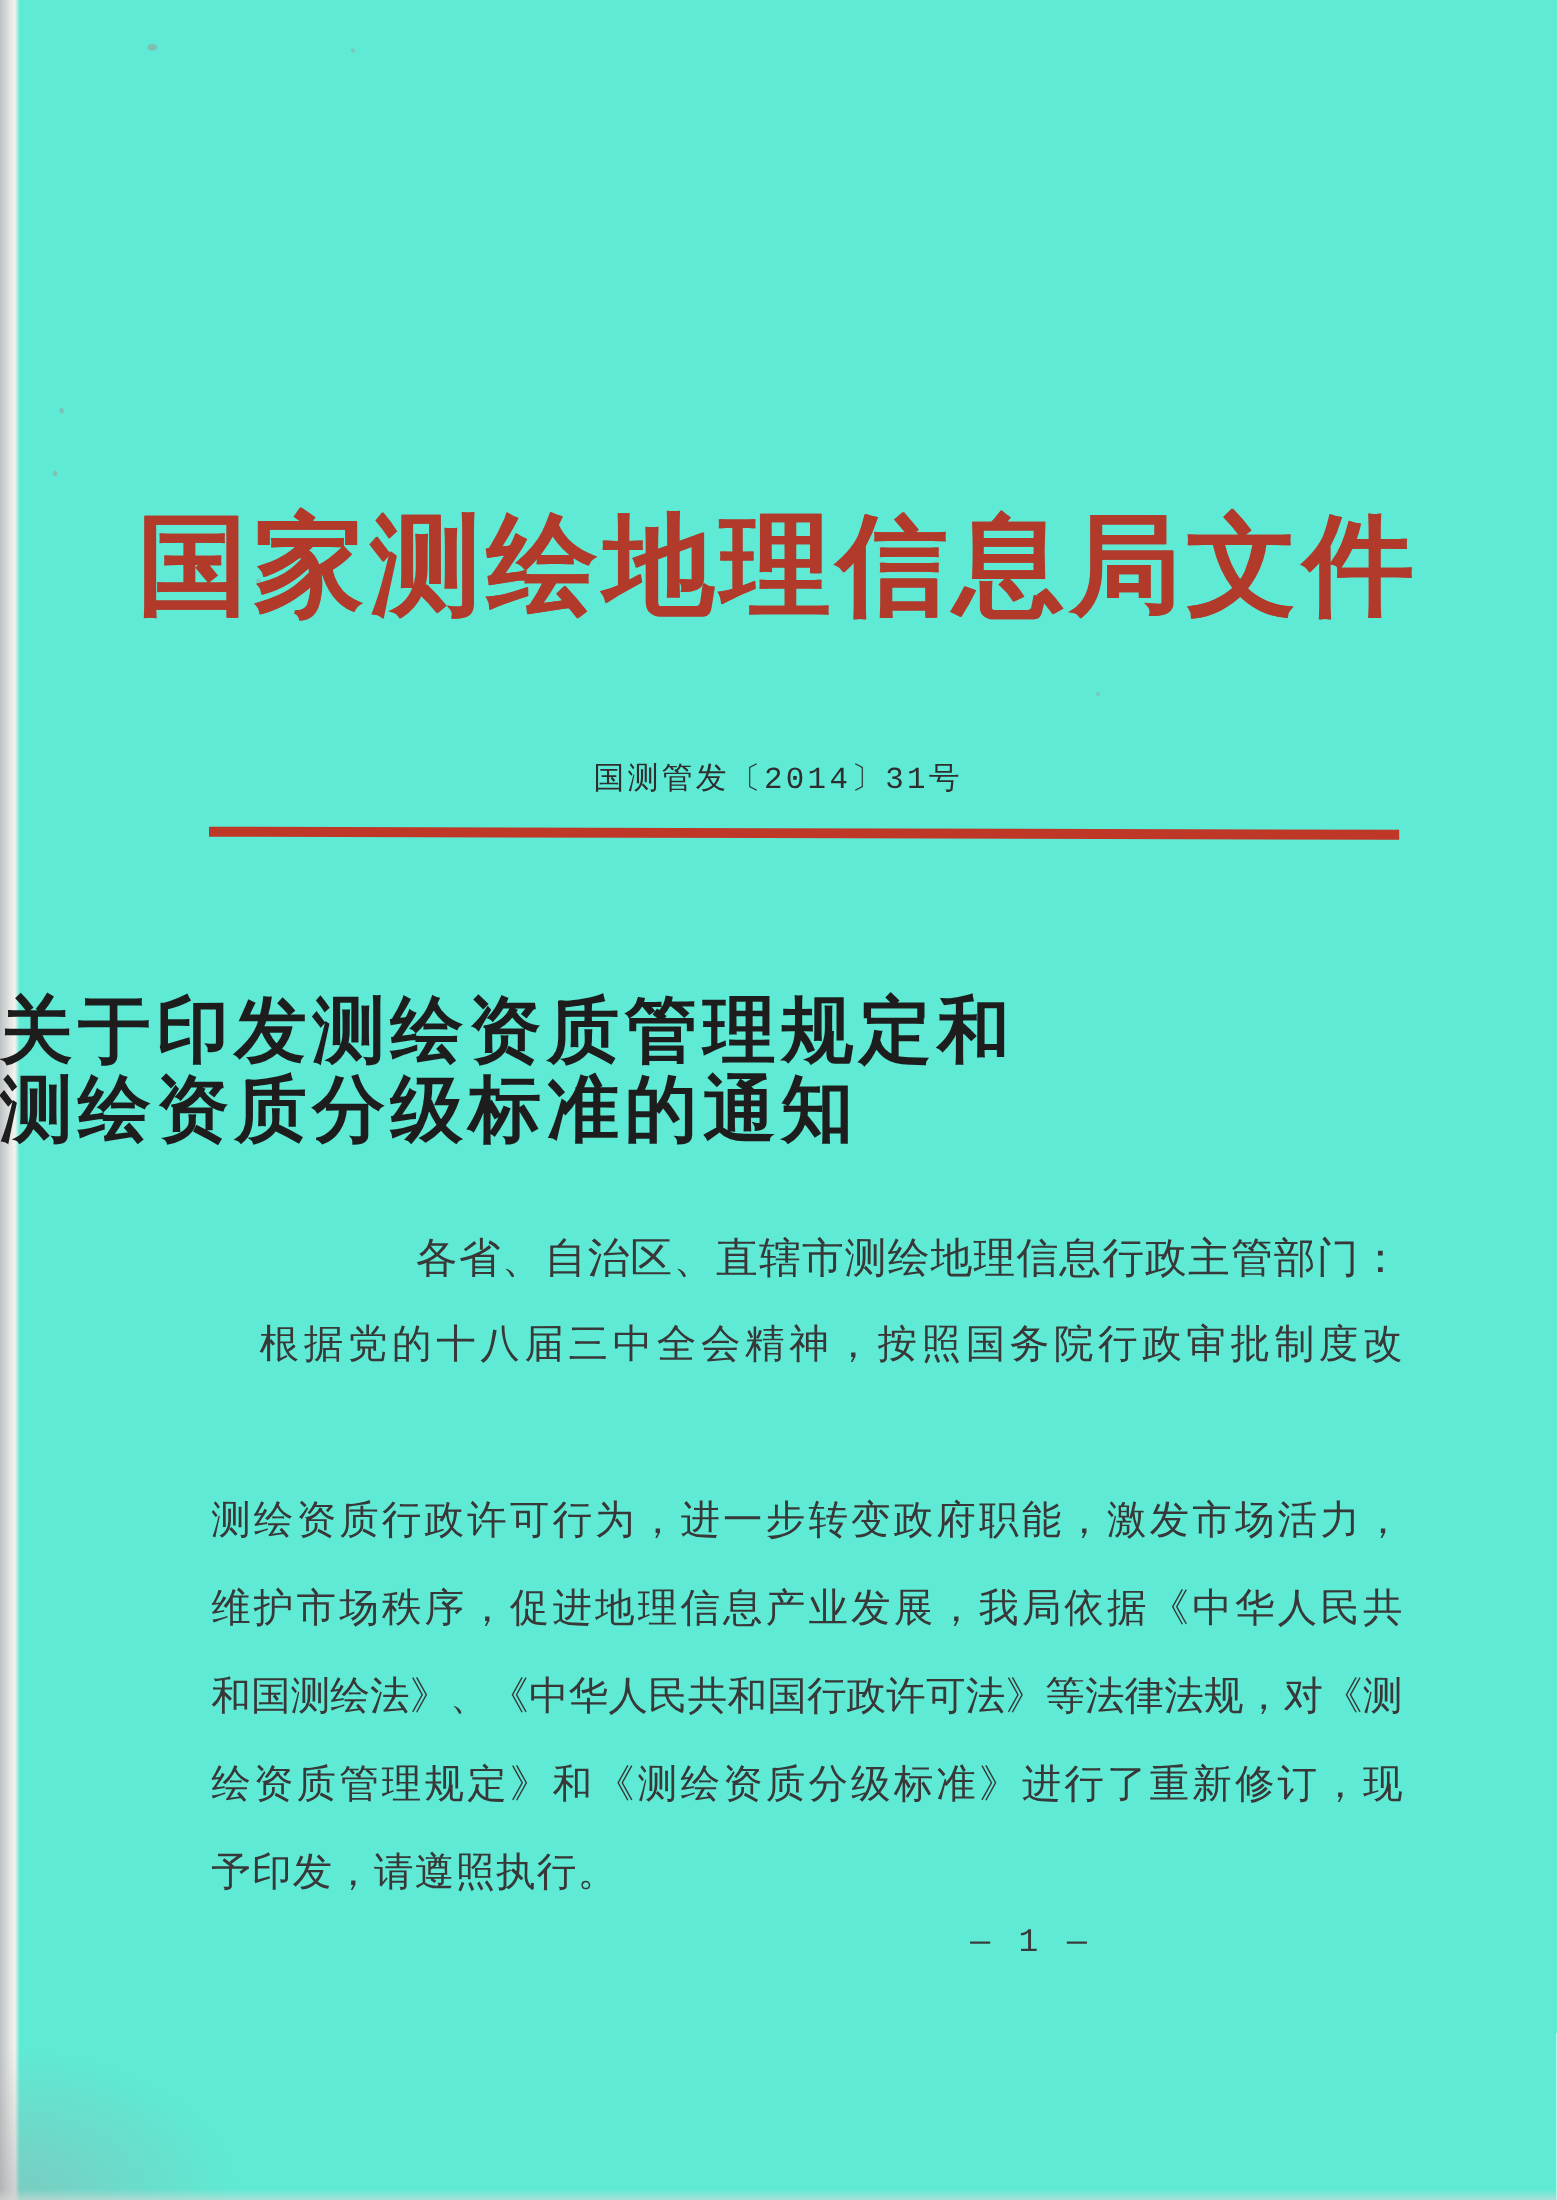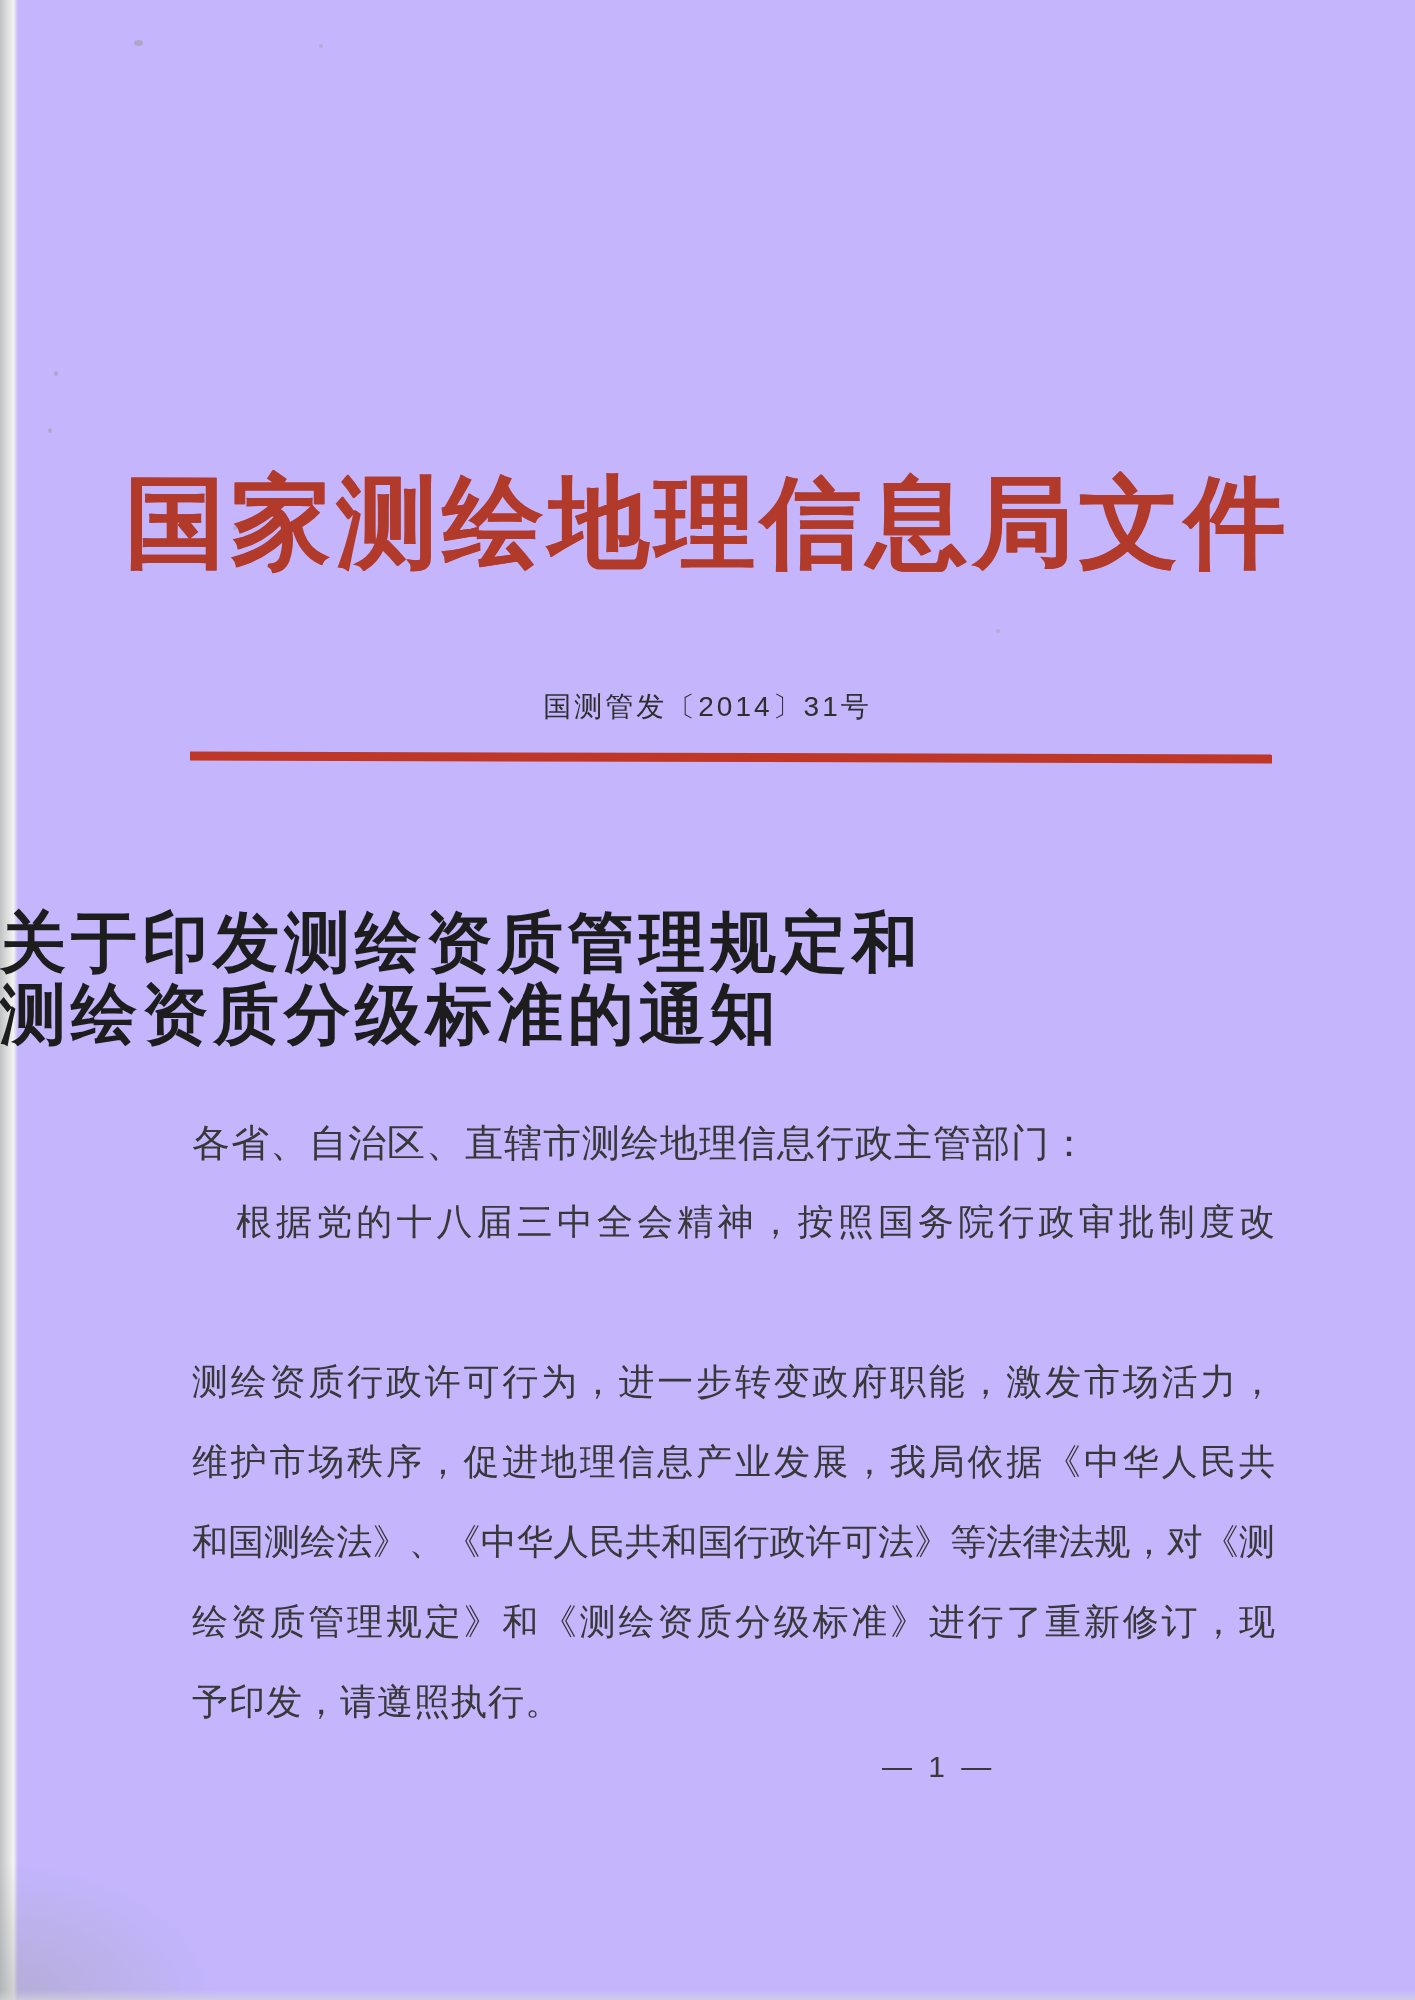--- a/index.html
+++ b/index.html
@@ -4,23 +4,23 @@
 <style>
   html, body {
     margin: 0;
     padding: 0;
     background: #ffffff;
   }
   .page {
     position: relative;
     width: 1415px;
     height: 2000px;
-    background: #c4b5fd;
+    background: #5eead4;
     overflow: hidden;
-    font-family: Liberation Sans, sans-serif;
+    font-family: Liberation Mono, monospace;
   }
   
   .edge-left {
     position: absolute;
     left: 0; top: 0;
     width: 18px; height: 2000px;
     background: linear-gradient(to right, #bfc2c4 0%, #dcdedd 40%, #f3f3f1 75%, rgba(253,253,251,0) 100%);
   }
   .edge-bottom {
     position: absolute;
@@ -79,20 +79,21 @@
     font-weight: 700;
     letter-spacing: 5px;
     color: #1d1d1d;
   }
   .body-col {
     position: absolute;
     left: 192px;
     width: 1083px;
     color: #383838;
     font-size: 38px;
+    text-align: right;
   }
   .salutation {
     top: 1118px;
     letter-spacing: 1px;
   }
   .body-line {
     position: absolute;
     left: 192px;
     width: 1083px;
     color: #383838;

